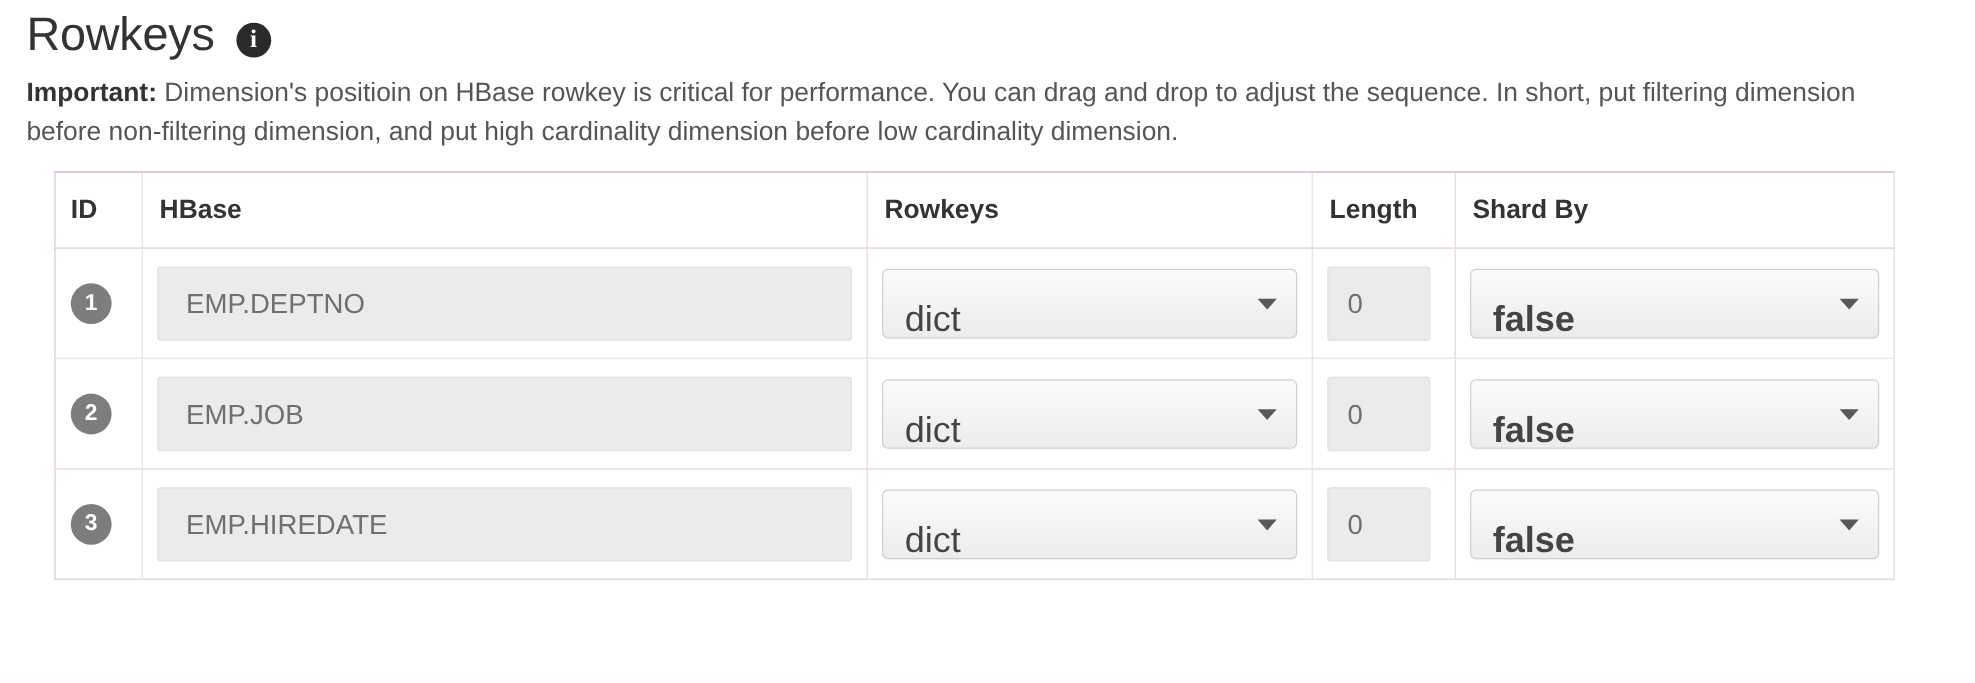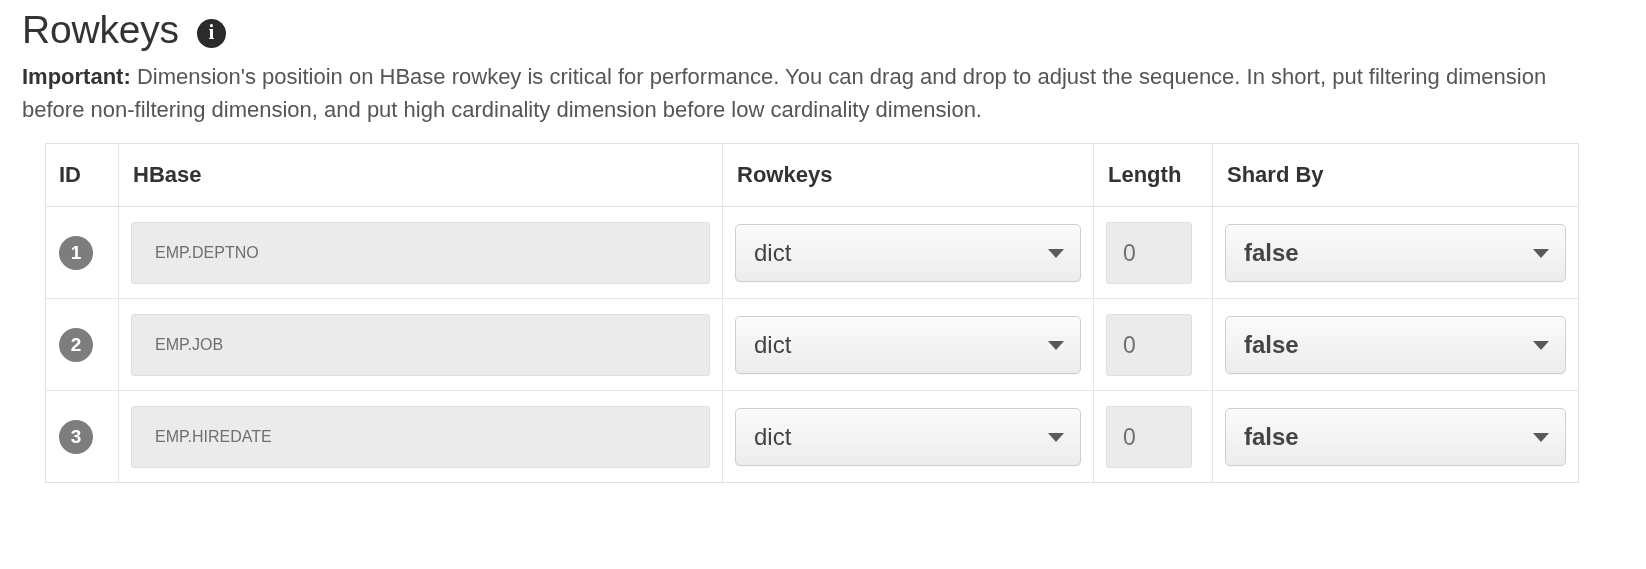--- a/index.html
+++ b/index.html
@@ -143,21 +143,21 @@
   .text-input {
     display: block;
     box-sizing: border-box;
     width: 100%;
     height: 62px;
     line-height: 60px;
     background: #ebebeb;
     border: 1px solid #dcdfe3;
     border-radius: 3px;
     color: #6f6f6f;
-    font-size: 16px;
+    font-size: 23px;
     font-family: "Liberation Sans", sans-serif;
     padding: 0 14px 0 23px;
     white-space: nowrap;
     overflow: hidden;
     text-overflow: ellipsis;
   }
   .len-input {
     width: 86px;
     padding: 0 12px 0 16px;
     font-size: 23px;
@@ -167,22 +167,22 @@
   .select-box {
     position: relative;
     box-sizing: border-box;
     width: 100%;
     height: 58px;
     line-height: 56px;
     border: 1px solid #cfcfcf;
     border-radius: 5px;
     background: linear-gradient(to bottom, #fbfbfb 0%, #f4f4f4 48%, #ececec 100%);
     color: #444444;
-    font-size: 24px;
-    padding: 0 38px 0 18px;
+    font-size: 30px;
+    padding: 14px 38px 0 18px;
     white-space: nowrap;
     overflow: hidden;
     cursor: pointer;
     box-shadow: 0 1px 0 rgba(0,0,0,0.03);
   }
   .select-caret {
     position: absolute;
     right: 16px;
     top: 50%;
     margin-top: -4px;

